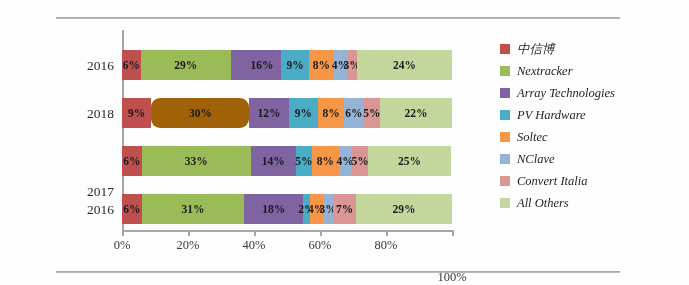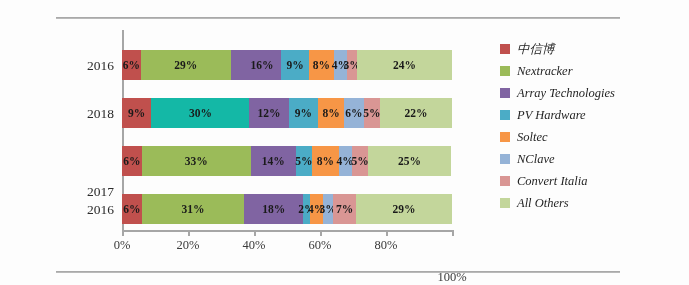--- a/index.html
+++ b/index.html
@@ -192,21 +192,21 @@
             <span>3%</span>
           </div>
           <div class="seg" style="width: 101px; background: rgb(195, 214, 155);">
             <span>24%</span>
           </div>
         </div>
         <div class="row" style="top: 68px;">
           <div class="seg" style="width: 29.7px; background: rgb(192, 80, 77);">
             <span>9%</span>
           </div>
-          <div class="seg" style="width: 99px; background: #14b8a6;">
+          <div class="seg" style="width: 99px; background: #a16207; border-radius: 9px;">
             <span>30%</span>
           </div>
           <div class="seg" style="width: 39.6px; background: rgb(128, 100, 162);">
             <span>12%</span>
           </div>
           <div class="seg" style="width: 29.7px; background: rgb(75, 172, 198);">
             <span>9%</span>
           </div>
           <div class="seg" style="width: 26.4px; background: rgb(247, 150, 70);">
             <span>8%</span>

